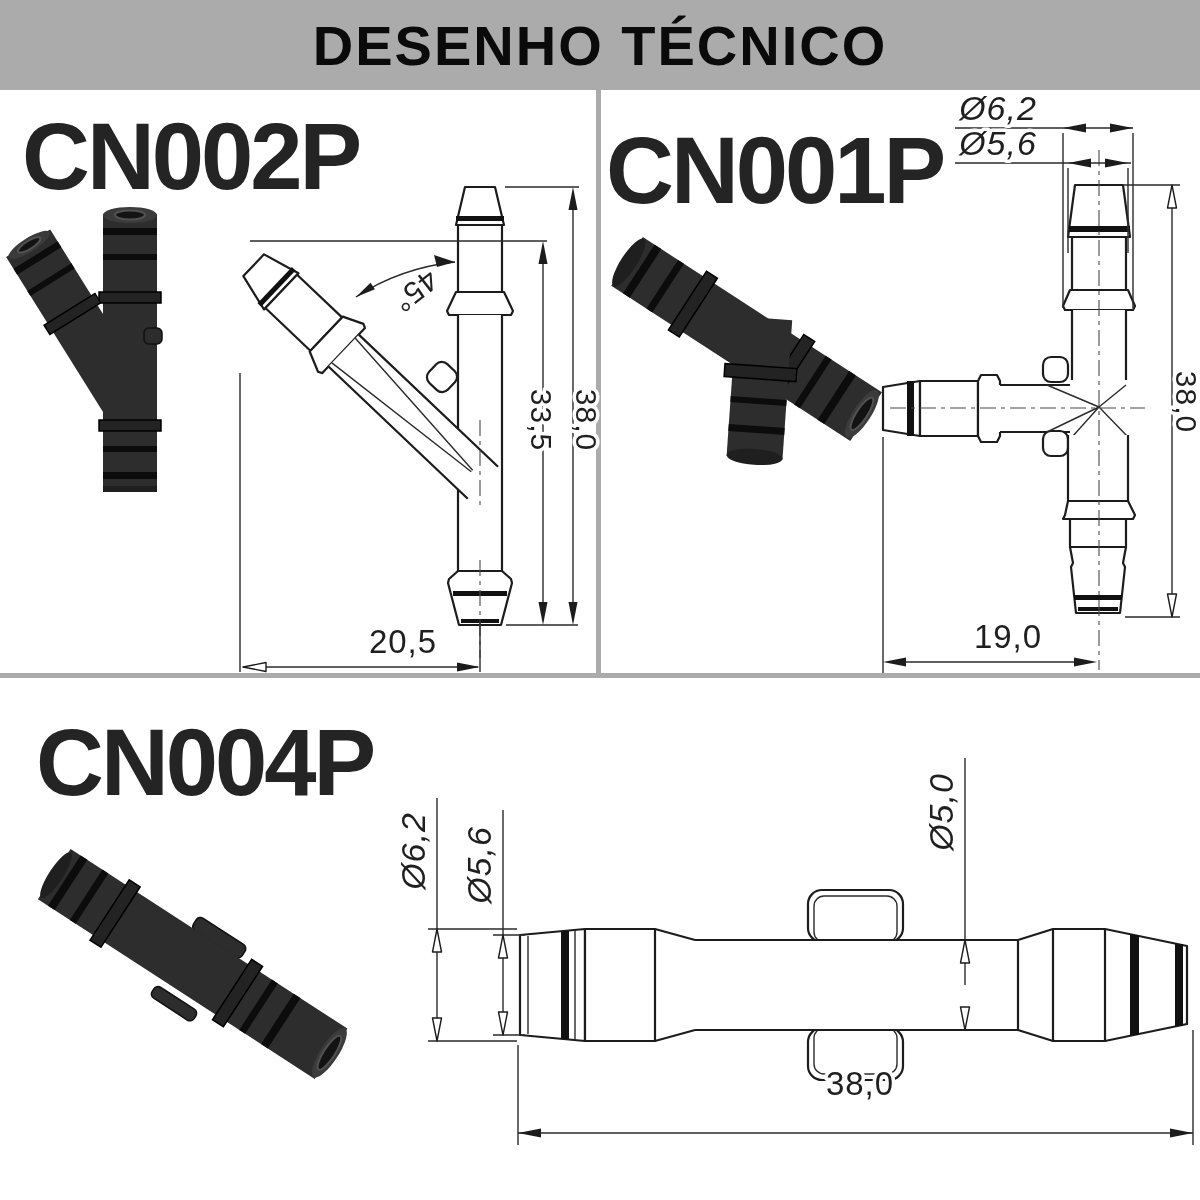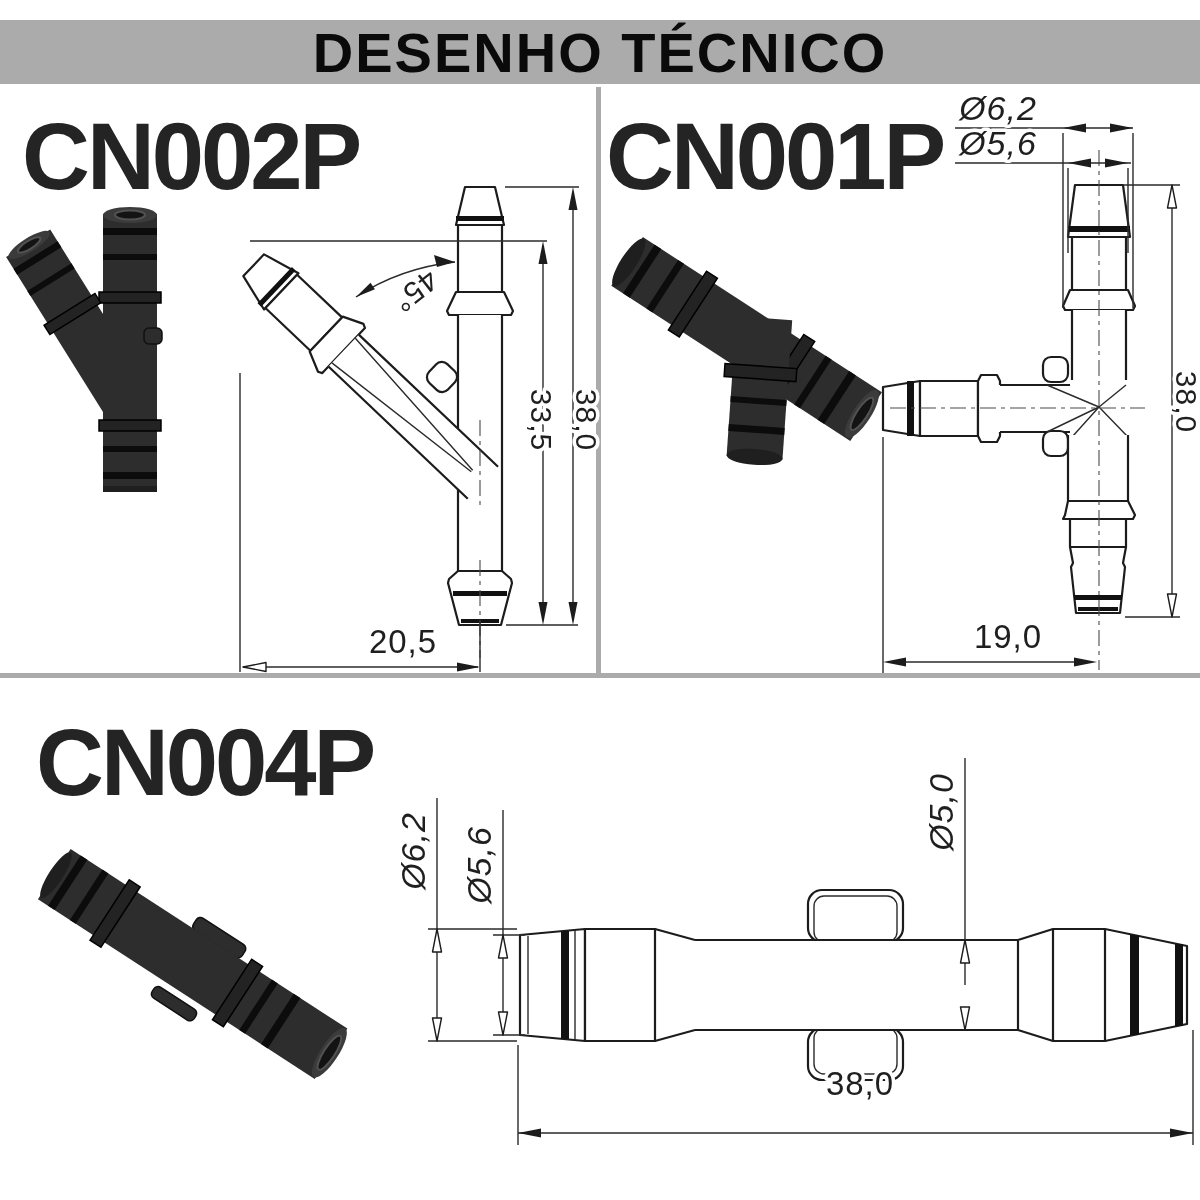--- a/index.html
+++ b/index.html
@@ -1,34 +1,34 @@
 <!DOCTYPE html>
 <html><head>
 <meta charset="utf-8">
 <style>
   html,body{margin:0;padding:0;}
   body{
     width:1200px;height:1200px;position:relative;background:#fff;
     font-family:"Liberation Sans",sans-serif;overflow:hidden;
   }
   .header{
-    position:absolute;left:0;top:0;width:1200px;height:64px;
-    background:#ABABAB;display:flex;align-items:center;justify-content:center;margin-top:20px;
+    position:absolute;left:0;top:0;width:1200px;height:90px;
+    background:#ABABAB;display:flex;align-items:center;justify-content:center;
   }
   .header-title{
     font-size:56px;font-weight:700;letter-spacing:2px;color:#0a0a0a;
   }
   .divider-v{position:absolute;left:596px;top:87px;width:5px;height:589px;background:#ABABAB;}
   .divider-h{position:absolute;left:0;top:673px;width:1200px;height:5px;background:#ABABAB;}
   .panel-title{
     position:absolute;font-size:94px;font-weight:700;letter-spacing:-3px;
     color:#242424;line-height:1;white-space:nowrap;
   }
   #t-cn002p{left:22px;top:110px;}
-  #t-cn001p{left:606px;top:110px;}
+  #t-cn001p{left:606px;top:124px;}
   #t-cn004p{left:36px;top:716px;}
   svg{position:absolute;overflow:visible;}
 
   
   .part{fill:#fff;stroke:#1c1c1c;stroke-width:2.2;stroke-linejoin:round;}
   .pline{fill:none;stroke:#1c1c1c;stroke-width:2.2;stroke-linejoin:round;}
   .pfill{fill:#fff;stroke:none;}
   .band{fill:#111;stroke:none;}
   .dline{fill:none;stroke:#2b2b2b;stroke-width:1.4;}
   .cline{fill:none;stroke:#4a4a4a;stroke-width:1.1;stroke-dasharray:16 5 4 5;}

